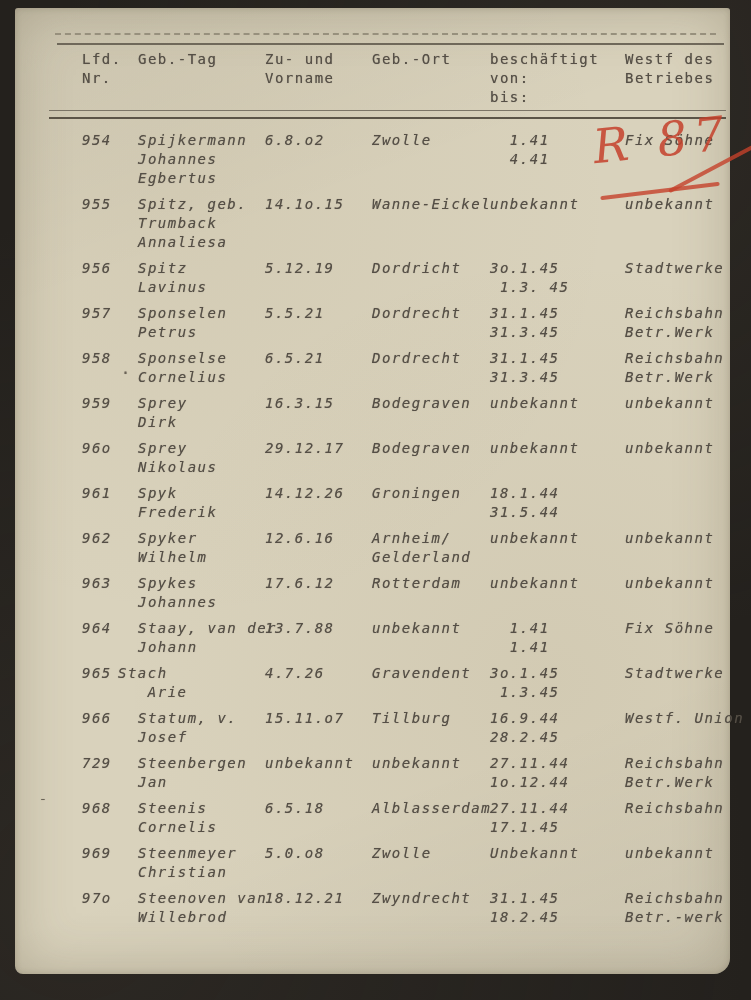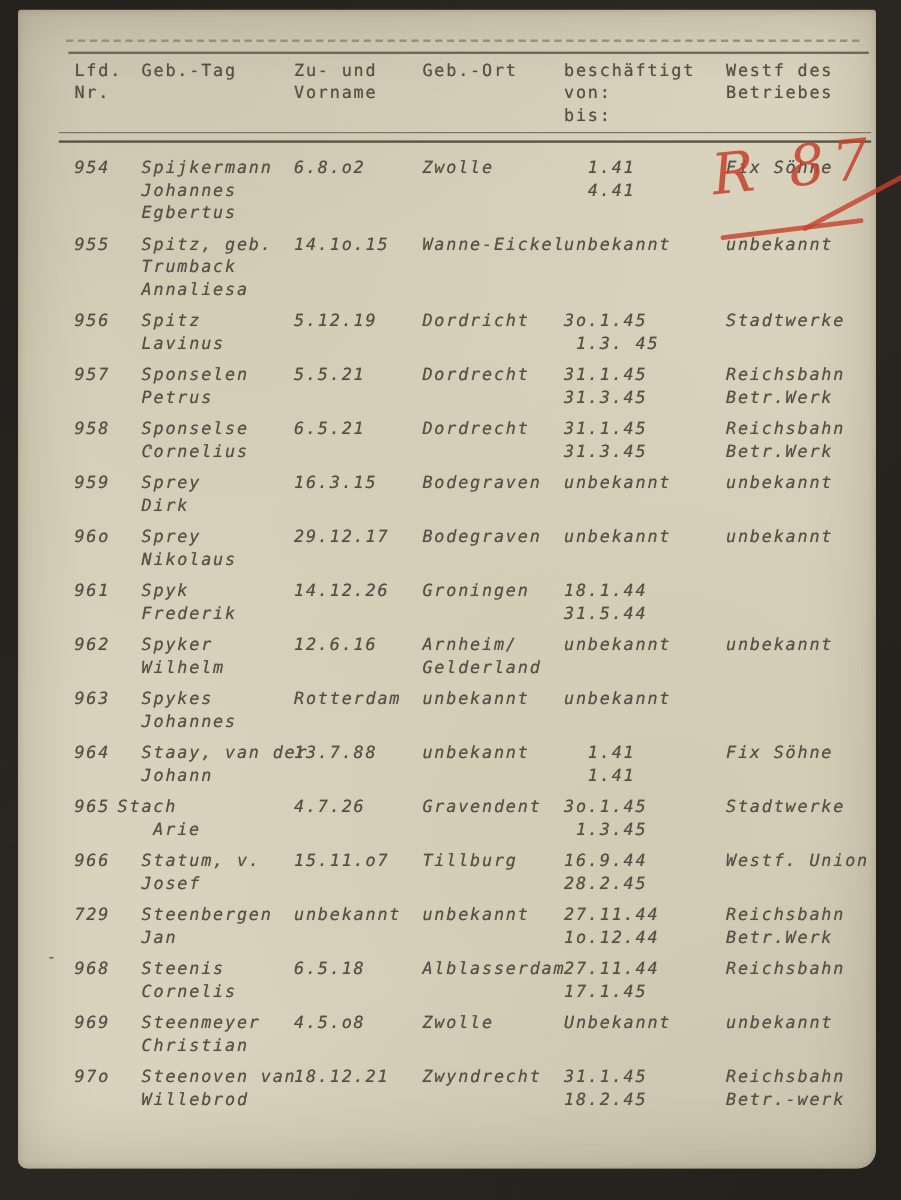--- a/index.html
+++ b/index.html
@@ -19,21 +19,21 @@
       #d9d2bc;
     border-radius:3px 3px 16px 8px;
     box-shadow: inset 0 0 55px rgba(95,82,58,.28), inset 0 0 6px rgba(80,70,50,.25);
   }
   .ink{ color:#554f46; text-shadow:0 0 .7px rgba(85,79,70,.65); }
   .rule-dashed{ margin:25px 14px 0 40px; border-top:2px dashed #97907d; height:0; }
   .rule-solid{ margin:8px 6px 0 42px; border-top:2px solid #6f685a; height:0; }
   .rule-double{ margin:3px 4px 0 34px; height:6px;
     border-top:1px solid #7b7466; border-bottom:2px solid #5b5447; }
   .grid{
-    display:grid; padding-left:47px;
+    display:grid; padding-left:67px;
     grid-template-columns:56px 127px 107px 118px 135px auto;
     font-size:14px; line-height:19px; letter-spacing:1.5px;
     white-space:pre;
   }
   .grid > div{ overflow:visible; }
   .thead{ margin-top:5px; }
   .rows{ margin-top:12px; }
   .row{ margin-bottom:7px;font-style:italic; }
   .row--runon .c-name{ margin-left:-20px; }
   
@@ -173,20 +173,21 @@
     <div class="c-place">Arnheim/
 Gelderland</div>
     <div class="c-emp">unbekannt</div>
     <div class="c-comp">unbekannt</div>
   </div>
 
   <div class="grid row ink">
     <div class="c-num">963</div>
     <div class="c-name">Spykes
 Johannes</div>
+    <div class="c-birth">17.6.12</div>
     <div class="c-place">Rotterdam</div>
     <div class="c-emp">unbekannt</div>
     <div class="c-comp">unbekannt</div>
   </div>
 
   <div class="grid row ink">
     <div class="c-num">964</div>
     <div class="c-name">Staay, van der
 Johann</div>
     <div class="c-birth">13.7.88</div>
@@ -238,21 +239,21 @@
     <div class="c-place">Alblasserdam</div>
     <div class="c-emp">27.11.44
 17.1.45</div>
     <div class="c-comp">Reichsbahn</div>
   </div>
 
   <div class="grid row ink">
     <div class="c-num">969</div>
     <div class="c-name">Steenmeyer
 Christian</div>
-    <div class="c-birth">4.5.o8</div>
+    <div class="c-birth">5.0.o8</div>
     <div class="c-place">Zwolle</div>
     <div class="c-emp">Unbekannt</div>
     <div class="c-comp">unbekannt</div>
   </div>
 
   <div class="grid row ink">
     <div class="c-num">97o</div>
     <div class="c-name">Steenoven van
 Willebrod</div>
     <div class="c-birth">18.12.21</div>

